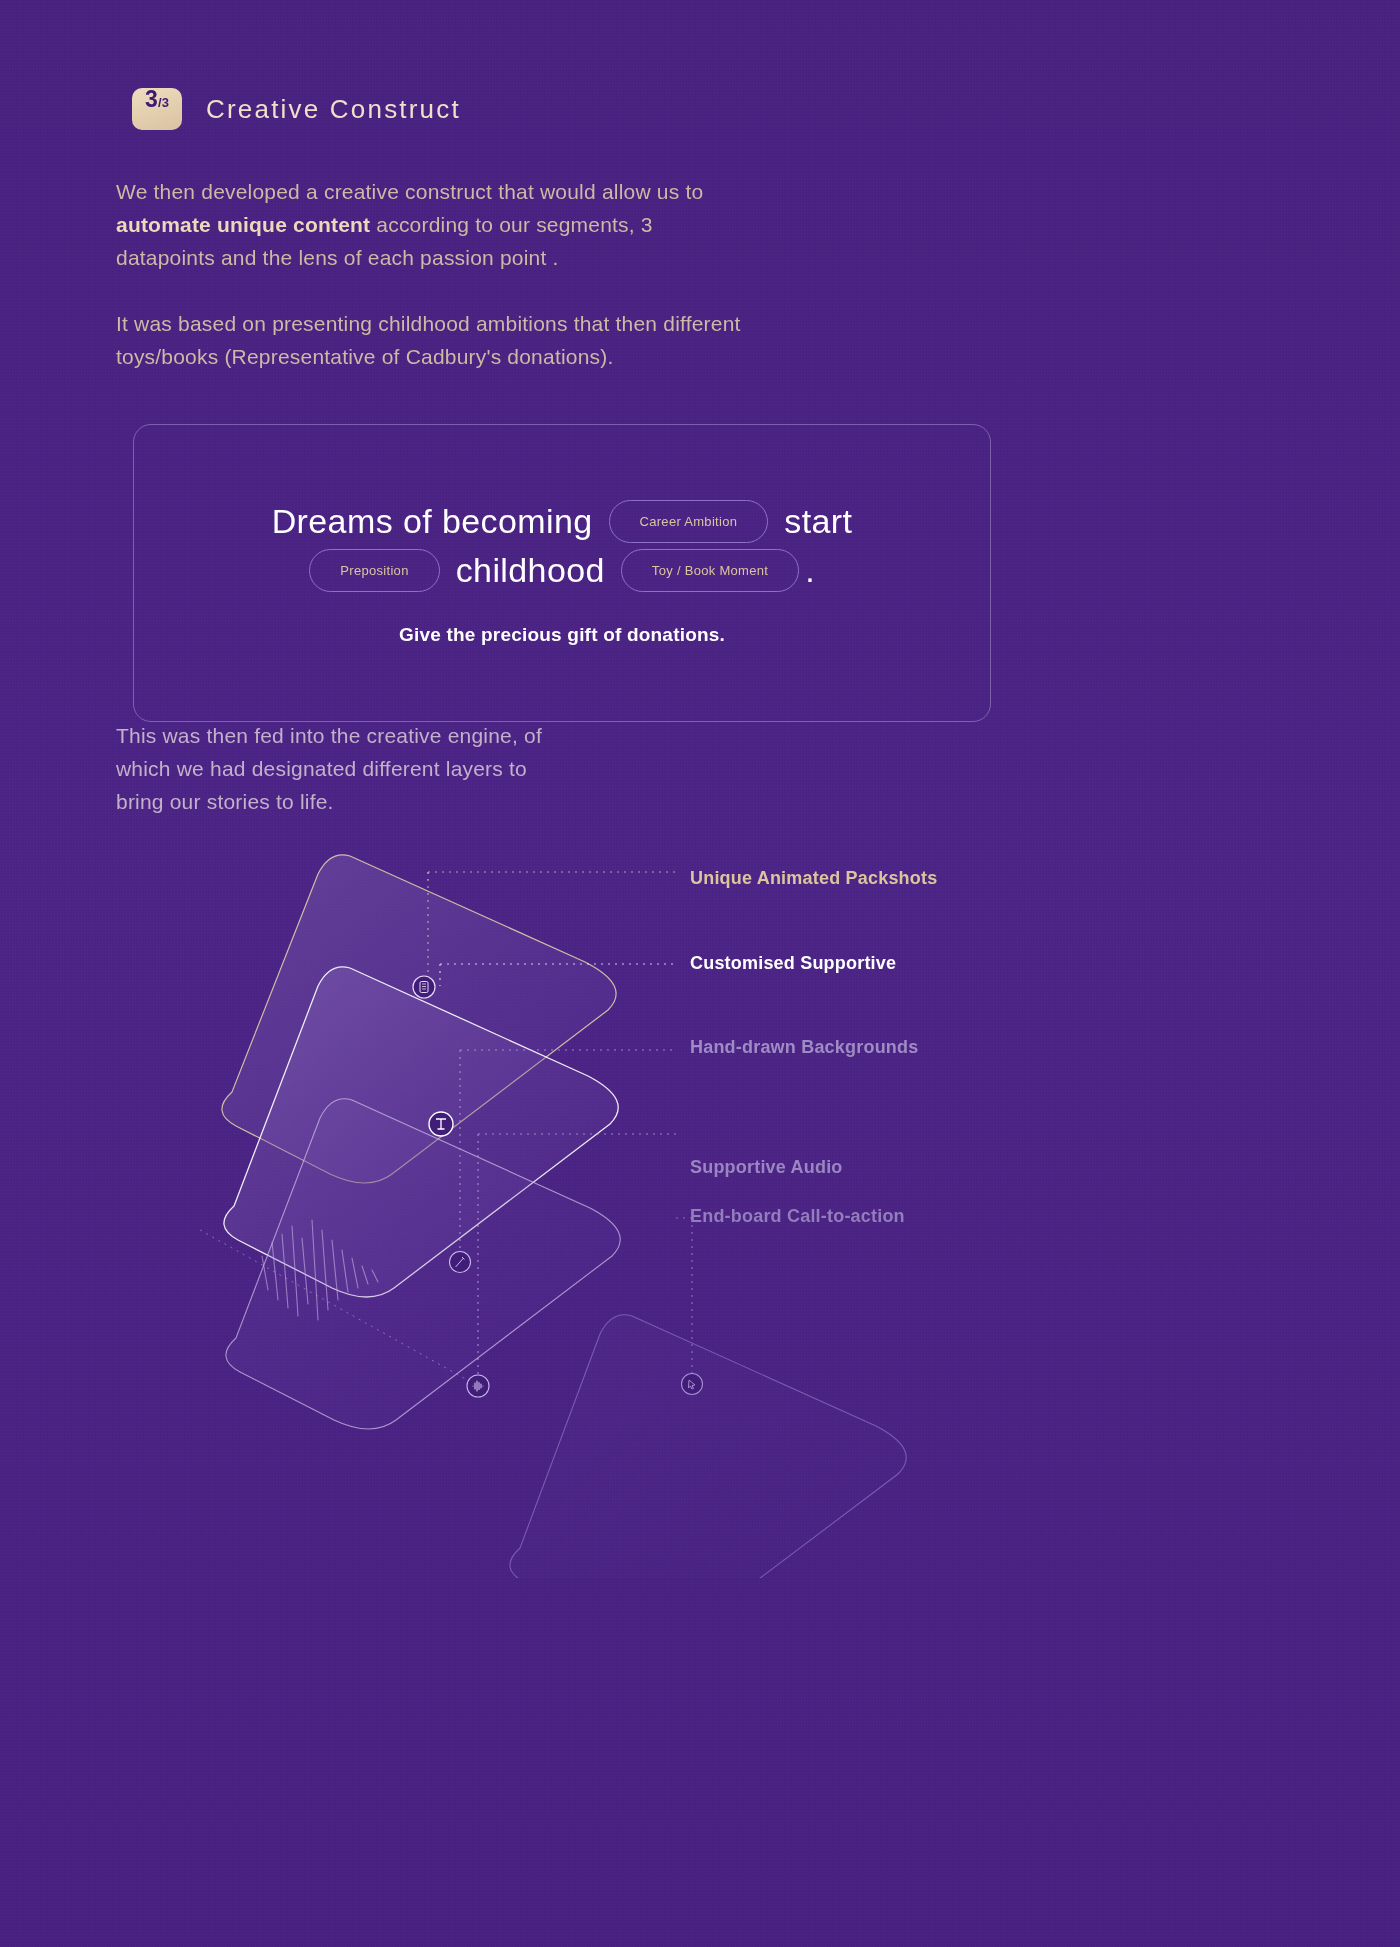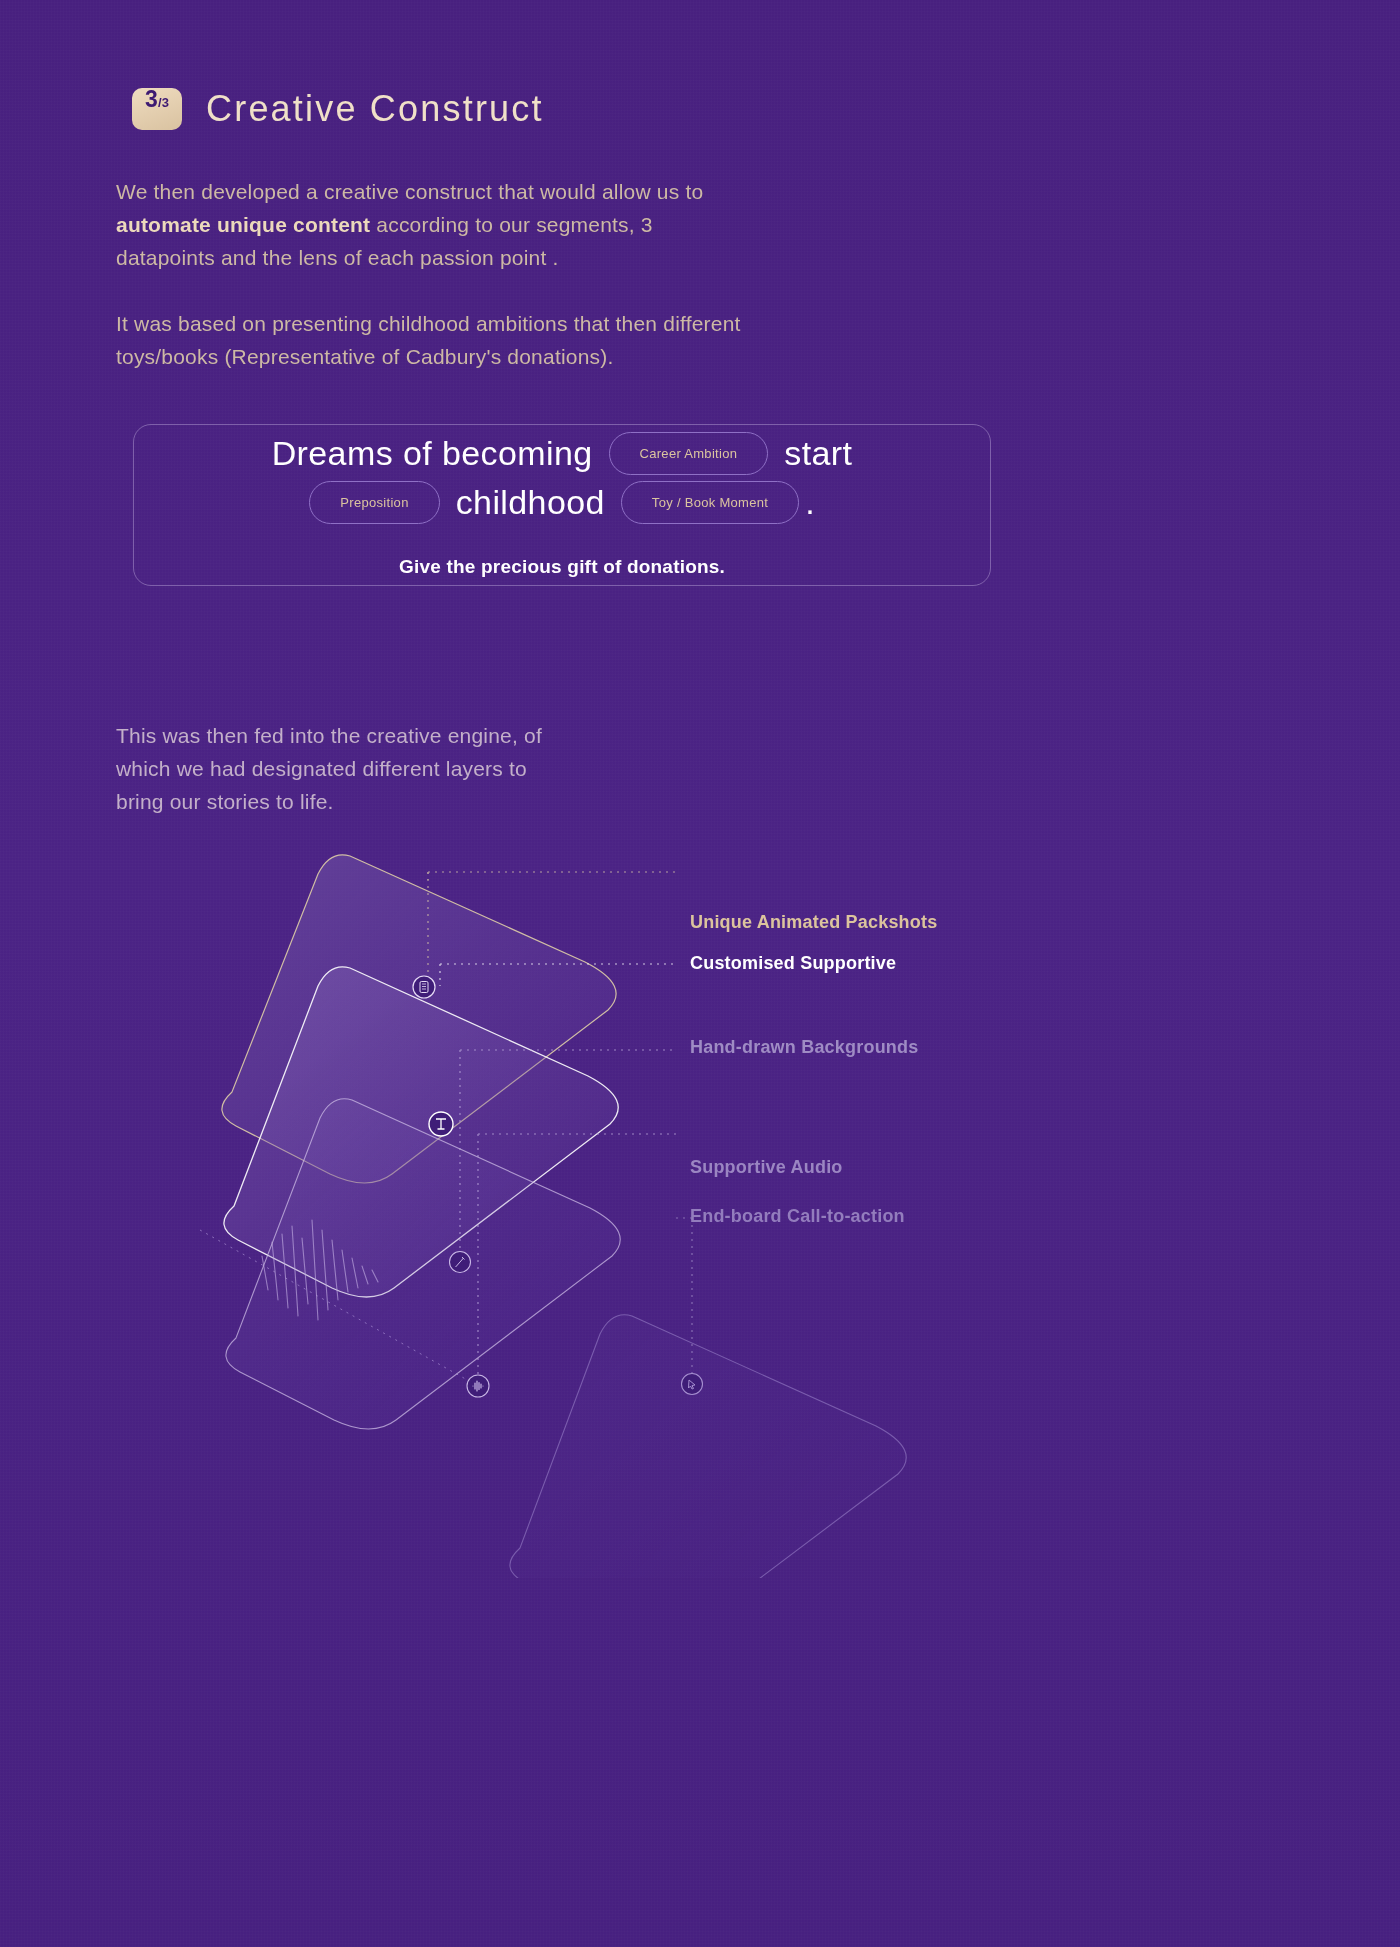--- a/index.html
+++ b/index.html
@@ -26,37 +26,37 @@
   .header{position:absolute;left:132px;top:88px;display:flex;align-items:center;gap:24px;}
   .badge{
     width:50px;height:42px;border-radius:10px;
     background:linear-gradient(160deg,#efdcc0,#d9c2a0);
     display:flex;align-items:baseline;justify-content:center;
     color:#3d1a72;font-weight:700;letter-spacing:.2px;
   }
   .badge .big{font-size:23px;line-height:1;}
   .badge .small{font-size:13px;line-height:1;}
   .title{
-    color:#f0e0c8;font-size:36px;letter-spacing:2.2px;font-weight:400;
+    color:#f0e0c8;font-size:26px;letter-spacing:2.2px;font-weight:400;
   }
 
   
   .para{
     position:absolute;left:116px;color:#cdb9a4;
     font-size:21px;line-height:33px;font-weight:300;letter-spacing:.2px;
     max-width:640px;
   }
   .para b{color:#ecd9bb;font-weight:700;}
   #para1{top:175px;}
   #para2{top:307px;}
   #para3{top:719px;color:#c3b0c9;max-width:430px;}
 
   
   .construct{
-    position:absolute;left:133px;top:424px;width:858px;height:162px;
+    position:absolute;left:133px;top:424px;width:858px;height:298px;
     border:1px solid rgba(190,170,220,.45);border-radius:18px;
     box-sizing:border-box;
     display:flex;flex-direction:column;align-items:center;justify-content:center;
     gap:6px;
   }
   .crow{display:flex;align-items:center;justify-content:center;gap:16px;}
   .ctext{color:#ffffff;font-size:34px;font-weight:300;letter-spacing:.4px;}
   .pill{
     border:1.5px solid #8f70c6;border-radius:30px;
     color:#dbc49f;font-size:13px;font-weight:400;letter-spacing:.3px;
@@ -65,21 +65,21 @@
   .dot{color:#ffffff;font-size:34px;font-weight:300;margin-left:-10px;}
   .tagline{color:#ffffff;font-size:19px;font-weight:700;margin-top:26px;letter-spacing:.2px;}
 
   
   .diagram{position:absolute;left:0;top:838px;width:1400px;height:740px;}
   .diagram svg{position:absolute;left:0;top:0;}
 
   .dlabel{
     position:absolute;font-size:18px;font-weight:700;letter-spacing:.2px;white-space:nowrap;
   }
-  .l-pack{left:690px;top:912px;color:#dcc49d;}
+  .l-pack{left:690px;top:868px;color:#dcc49d;}
   .l-head{left:690px;top:953px;color:#ffffff;}
   .l-hand{left:690px;top:1037px;color:#9f8cc4;}
   .l-audio{left:690px;top:1157px;color:#9b86c2;}
   .l-cta{left:690px;top:1206px;color:#937dbd;text-align:right;}
 </style>
 </head>
 <body>
 
 <div class="page">
   <div class="texture"></div>

